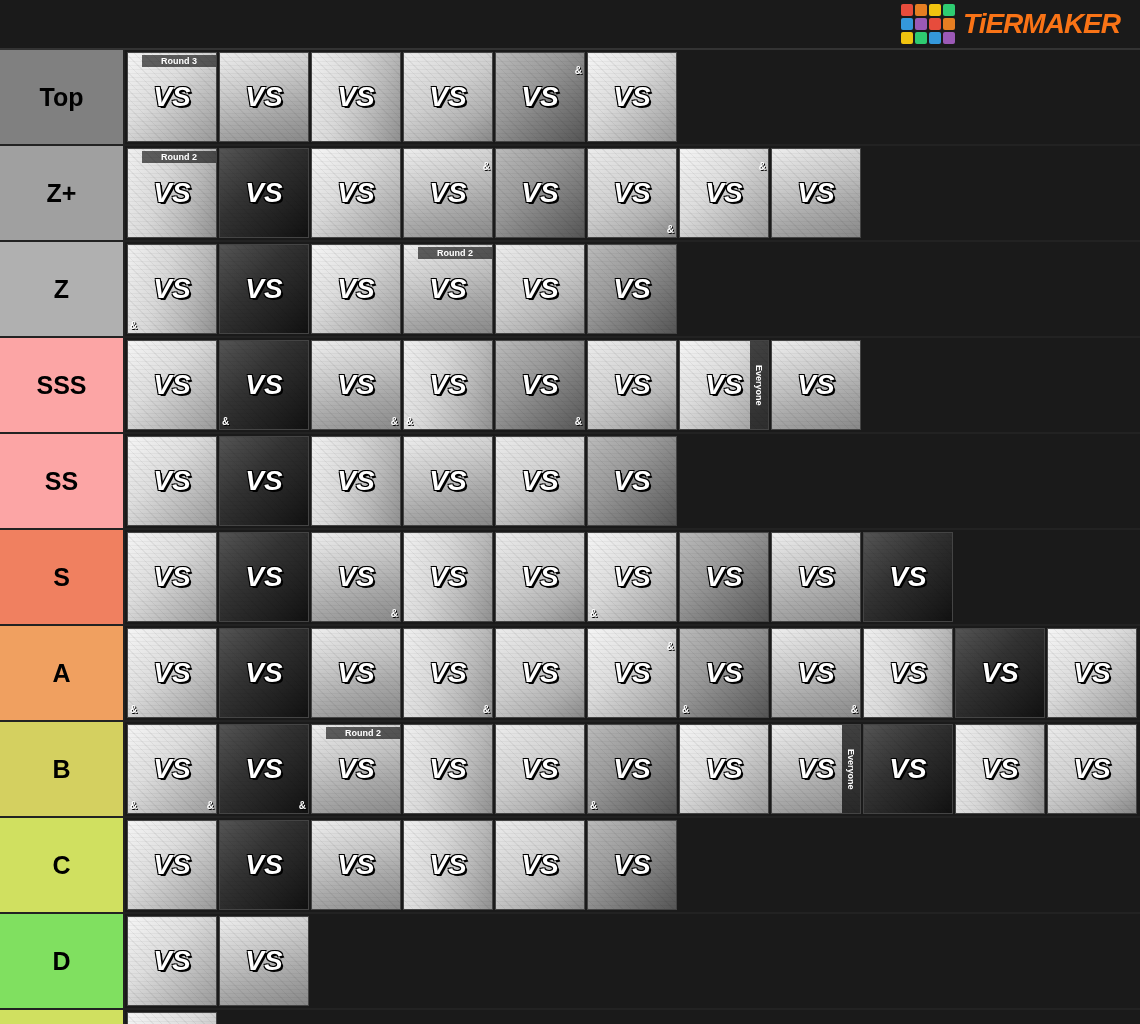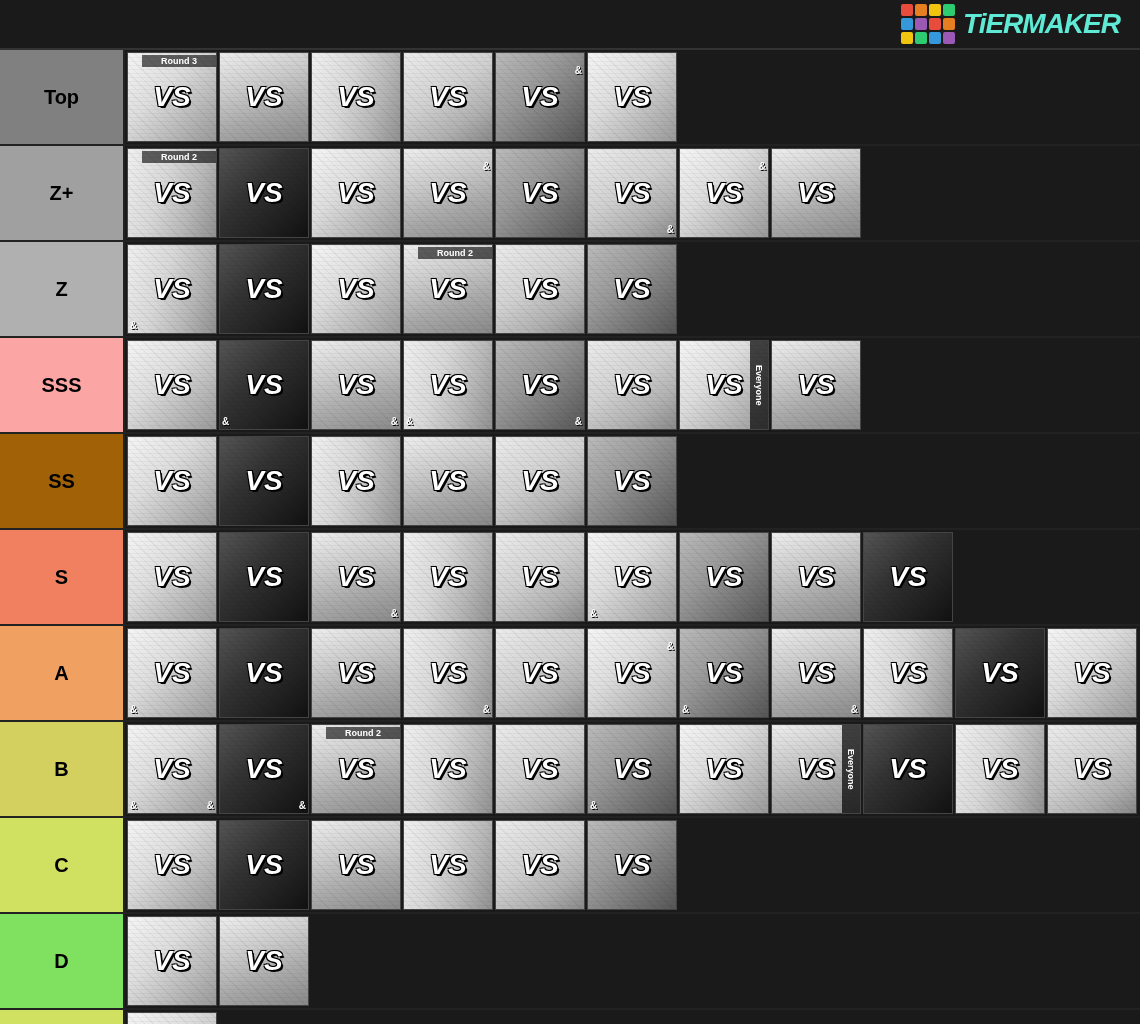--- a/index.html
+++ b/index.html
@@ -17,21 +17,21 @@
       flex-direction: row;
       border-bottom: 2px solid #222;
       min-height: 95px;
     }
     .tier-label {
       width: 125px;
       min-width: 125px;
       display: flex;
       align-items: center;
       justify-content: center;
-      font-size: 20px;
+      font-size: 25px;
       font-weight: bold;
       color: #000;
       text-align: center;
       border-right: 2px solid #222;
       flex-shrink: 0;
       padding: 4px;
     }
     .tier-label.multiline {
       font-size: 18px;
       line-height: 1.3;
@@ -153,33 +153,33 @@
       gap: 2px;
     }
     .logo-cell {
       width: 12px;
       height: 12px;
       border-radius: 2px;
     }
     .logo-text {
       font-size: 28px;
       font-weight: 900;
-      color: #5eead4;
+      color: #f97316;
       letter-spacing: -1px;
     }
     .logo-text span {
       font-style: italic;
     }
 
     
     .label-top { background: #808080; }
     .label-zplus { background: #a0a0a0; }
     .label-z { background: #b0b0b0; }
     .label-sss { background: #fca5a5; }
-    .label-ss { background: #a16207; }
+    .label-ss { background: #fca5a5; }
     .label-s { background: #f08060; }
     .label-a { background: #f0a060; }
     .label-b { background: #d4d060; }
     .label-c { background: #d0e060; }
     .label-d { background: #80e060; }
     .label-currently { background: #d0e060; }
 
     
     .face-1 { background: linear-gradient(135deg, #f5f5f5 0%, #ddd 40%, #bbb 70%, #999 100%); }
     .face-2 { background: linear-gradient(160deg, #eee 0%, #ccc 35%, #aaa 65%, #888 100%); }

